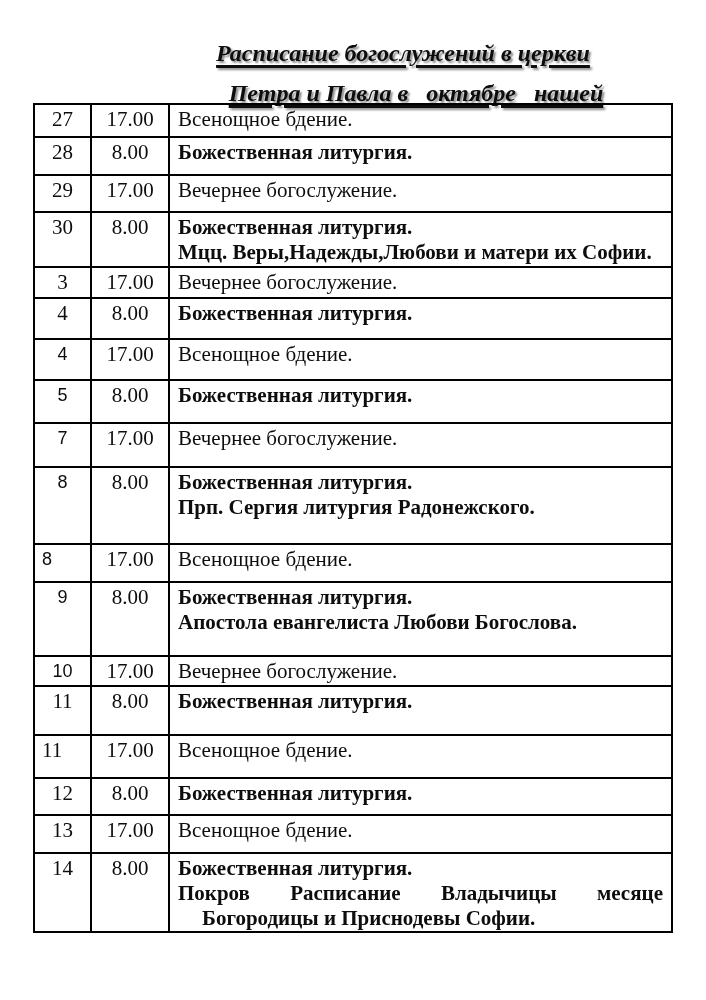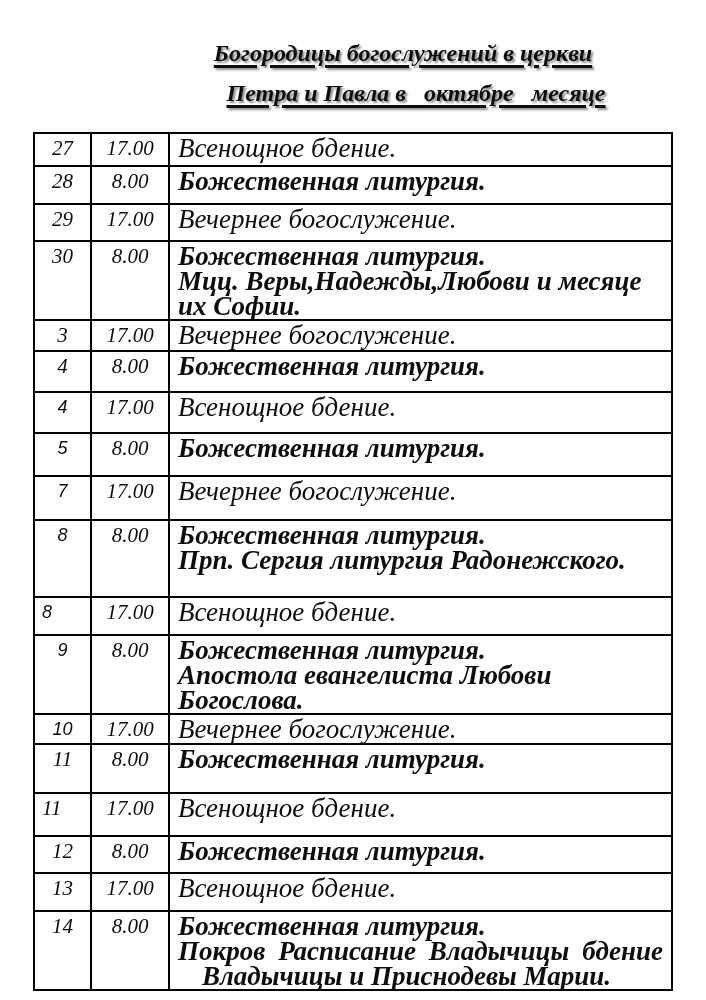--- a/index.html
+++ b/index.html
@@ -37,25 +37,24 @@
     text-decoration-thickness: 2.5px;
     text-underline-offset: 4px;
     text-shadow: 2px 2px 2px #8d8d8d;
   }
   .title-line.shift { transform: translateX(13px); }
 
   
   #schedule {
     position: absolute;
     left: 33px;
-    top: 132px;
+    top: 103px;
     width: 638px;
     border-collapse: collapse;
     table-layout: fixed;
-    font-style: italic;
   }
   #schedule td {
     border: 2px solid #000000;
     vertical-align: top;
     overflow: hidden;
     box-sizing: border-box;
   }
   .date-cell {
     text-align: center;
     font-size: 21px;
@@ -70,38 +69,38 @@
     text-align: left;
     padding-left: 7px;
   }
   .time-cell {
     text-align: center;
     font-size: 21px;
     line-height: 25px;
     padding-top: 2px;
   }
   .svc-cell {
-    font-size: 27px;
+    font-size: 21px;
     line-height: 25px;
     padding: 2px 8px 0 8px;
   }
   .svc-cell.bold { font-weight: bold; }
   .svc-line { display: block; }
   .svc-just {
     display: flex;
     justify-content: space-between;
   }
   .svc-indent { padding-left: 24px; }
 </style>
 </head>
 <body>
 
 <div class="title-wrap">
-  <span class="title-line"><span class="u">Богородицы богослужений в церкви</span></span>
-  <span class="title-line shift"><span class="u">Петра и Павла в   октябре   месяце</span></span>
+  <span class="title-line"><span class="u">Расписание богослужений в церкви</span></span>
+  <span class="title-line shift"><span class="u">Петра и Павла в   октябре   нашей</span></span>
 </div>
 
 <table id="schedule">
   <colgroup>
     <col style="width:57px">
     <col style="width:78px">
     <col style="width:503px">
   </colgroup>
   <tbody id="schedule-body">
       <tr style="height: 33px;">
@@ -123,21 +122,21 @@
         <td class="time-cell">17.00</td>
         <td class="svc-cell">
           <div class="svc-line">Вечернее богослужение.</div>
         </td>
       </tr>
       <tr style="height: 55px;">
         <td class="date-cell">30</td>
         <td class="time-cell">8.00</td>
         <td class="svc-cell bold">
           <div class="svc-line">Божественная литургия.</div>
-          <div class="svc-line">Мцц. Веры,Надежды,Любови и месяце их Софии.</div>
+          <div class="svc-line">Мцц. Веры,Надежды,Любови и матери их Софии.</div>
         </td>
       </tr>
       <tr style="height: 31px;">
         <td class="date-cell">3</td>
         <td class="time-cell">17.00</td>
         <td class="svc-cell">
           <div class="svc-line">Вечернее богослужение.</div>
         </td>
       </tr>
       <tr style="height: 41px;">
@@ -228,19 +227,19 @@
       </tr>
       <tr style="height: 78px;">
         <td class="date-cell">14</td>
         <td class="time-cell">8.00</td>
         <td class="svc-cell bold">
           <div class="svc-line">Божественная литургия.</div>
           <div class="svc-line svc-just">
             <span>Покров</span>
             <span>Расписание</span>
             <span>Владычицы</span>
-            <span>бдение</span>
+            <span>месяце</span>
           </div>
-          <div class="svc-line svc-indent">Владычицы и Приснодевы Марии.</div>
+          <div class="svc-line svc-indent">Богородицы и Приснодевы Софии.</div>
         </td>
       </tr>
     </tbody>
 </table>
 
 </body></html>

